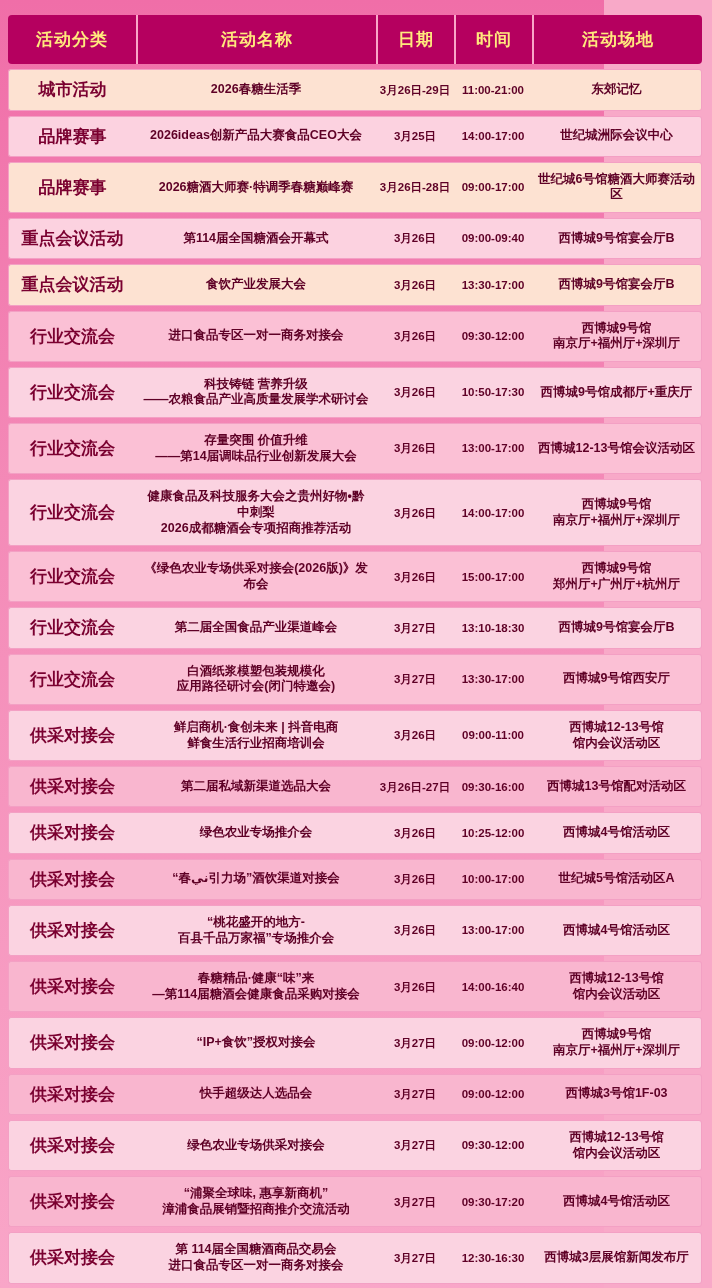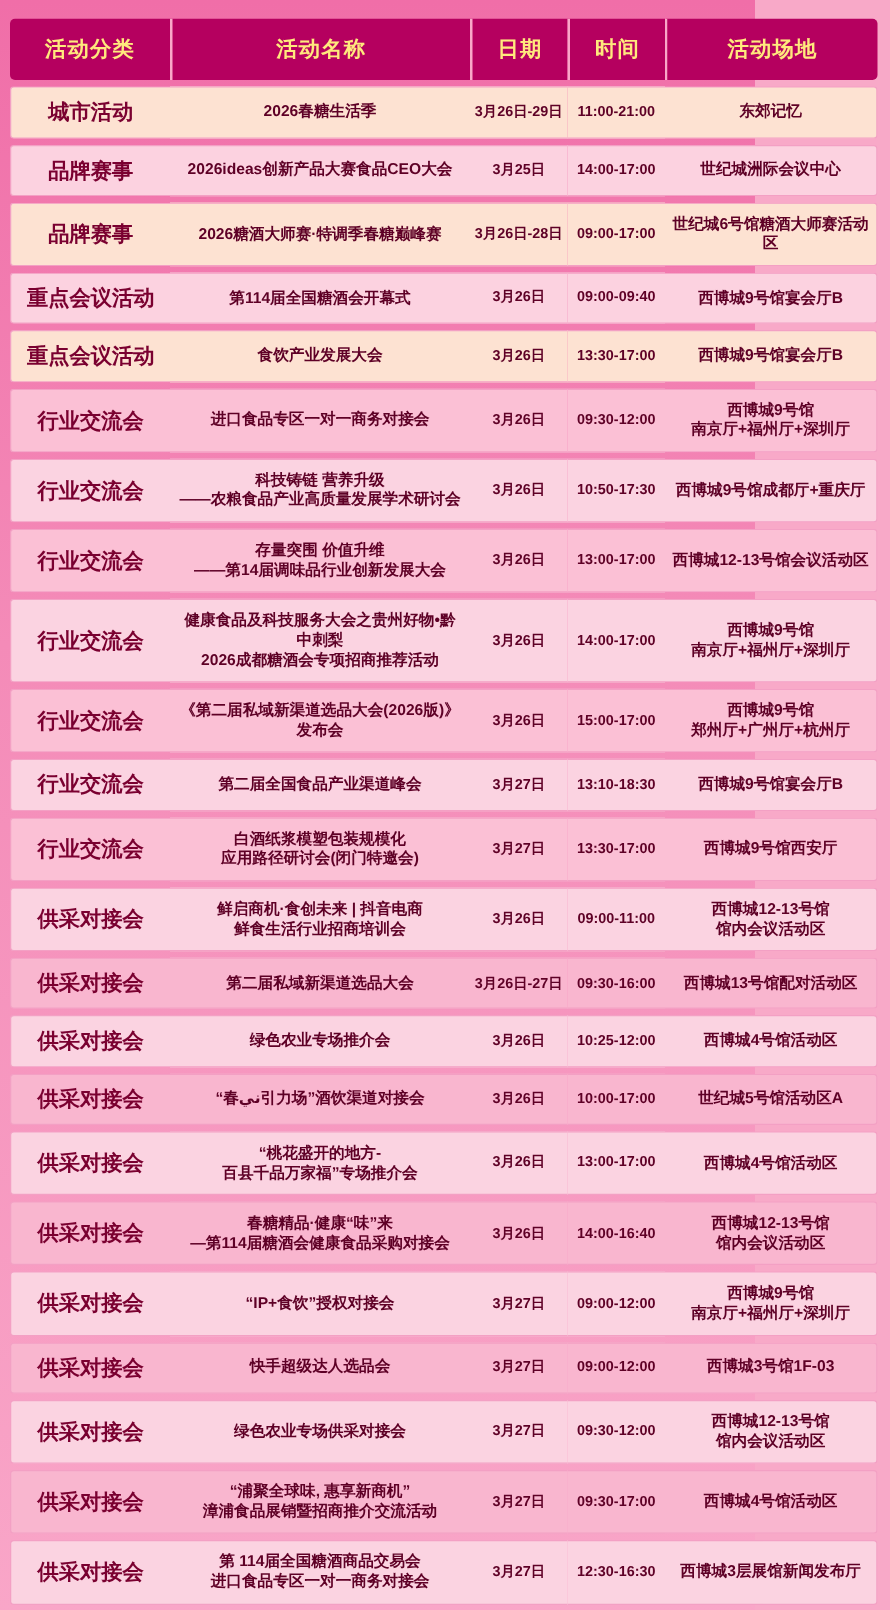--- a/index.html
+++ b/index.html
@@ -174,21 +174,21 @@
         </tr>
         <tr class="tint-d">
           <td class="cat">行业交流会</td>
           <td class="name">健康食品及科技服务大会之贵州好物•黔中刺梨<br>2026成都糖酒会专项招商推荐活动</td>
           <td class="date">3月26日</td>
           <td class="time">14:00-17:00</td>
           <td class="venue">西博城9号馆<br>南京厅+福州厅+深圳厅</td>
         </tr>
         <tr class="tint-c">
           <td class="cat">行业交流会</td>
-          <td class="name">《第二届私域新渠道选品大会(2026版)》发布会</td>
+          <td class="name">《绿色农业专场供采对接会(2026版)》发布会</td>
           <td class="date">3月26日</td>
           <td class="time">15:00-17:00</td>
           <td class="venue">西博城9号馆<br>郑州厅+广州厅+杭州厅</td>
         </tr>
         <tr class="tint-d">
           <td class="cat">行业交流会</td>
           <td class="name">第二届全国食品产业渠道峰会</td>
           <td class="date">3月27日</td>
           <td class="time">13:10-18:30</td>
           <td class="venue">西博城9号馆宴会厅B</td>
@@ -260,21 +260,21 @@
           <td class="cat">供采对接会</td>
           <td class="name">绿色农业专场供采对接会</td>
           <td class="date">3月27日</td>
           <td class="time">09:30-12:00</td>
           <td class="venue">西博城12-13号馆<br>馆内会议活动区</td>
         </tr>
         <tr class="tint-e">
           <td class="cat">供采对接会</td>
           <td class="name">“浦聚全球味, 惠享新商机”<br>漳浦食品展销暨招商推介交流活动</td>
           <td class="date">3月27日</td>
-          <td class="time">09:30-17:00</td>
+          <td class="time">09:30-17:20</td>
           <td class="venue">西博城4号馆活动区</td>
         </tr>
         <tr class="tint-d">
           <td class="cat">供采对接会</td>
           <td class="name">第 114届全国糖酒商品交易会<br>进口食品专区一对一商务对接会</td>
           <td class="date">3月27日</td>
           <td class="time">12:30-16:30</td>
           <td class="venue">西博城3层展馆新闻发布厅</td>
         </tr>
       </tbody>

